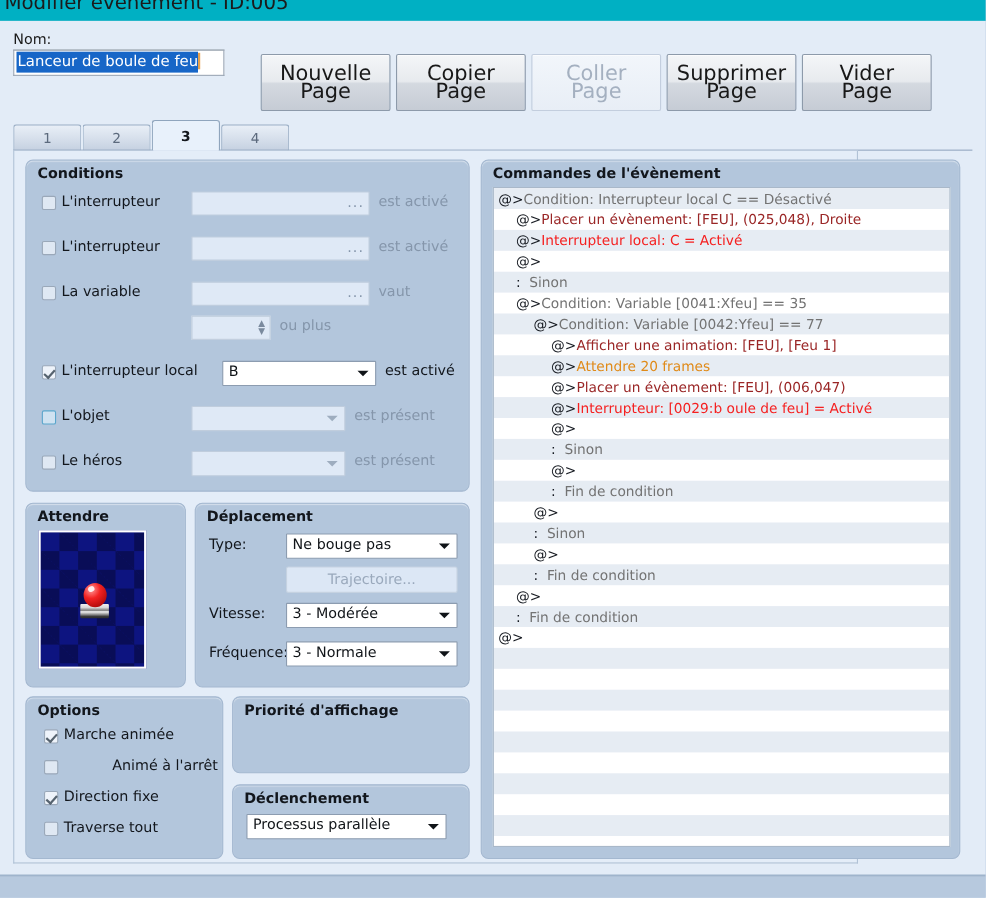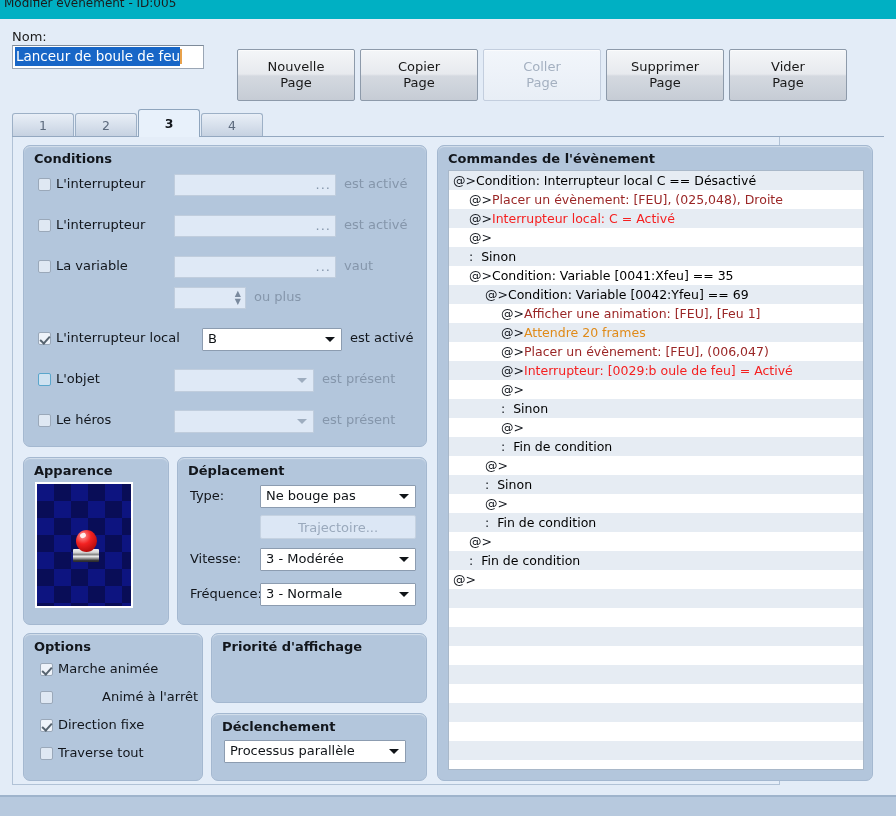--- a/index.html
+++ b/index.html
@@ -9,21 +9,21 @@
     overflow: hidden;
     font-family: "DejaVu Sans", "Liberation Sans", sans-serif;
     background: #b7c9de;
   }
 
   
   #titlebar {
     position: absolute; left: 0; top: 0; width: 896px; height: 19px;
     background: #00b0c3;
     color: #1b1b1b;
-    font-size: 12px;
+    font-size: 18px;
     line-height: 14px;
     padding-left: 4px;
     overflow: hidden;
   }
   #titlebar span { position: relative; top: -4px; }
 
   
   #dialog {
     position: absolute; left: 0; top: 19px; width: 896px; height: 778px;
     background: #e3ecf7;
@@ -58,21 +58,21 @@
     vertical-align: -3px;
   }
 
   
   .pagebtn {
     position: absolute; top: 30px; height: 52px; width: 118px;
     border: 1px solid #8d9aaa;
     border-radius: 2px;
     background: linear-gradient(to bottom, #f4f6f8 0%, #e7eaee 48%, #d4d9e0 52%, #c6ccd5 100%);
     color: #181818;
-    font-size: 13px;
+    font-size: 19px;
     line-height: 16px;
     display: flex; flex-direction: column;
     align-items: center; justify-content: center;
     box-shadow: 0 1px 0 rgba(255,255,255,.6) inset;
     cursor: default;
   }
   .pagebtn.disabled {
     background: linear-gradient(to bottom, #f2f6fb 0%, #e8eef6 100%);
     border-color: #c3cede;
     color: #a4b0c0;
@@ -254,21 +254,21 @@
   .cmdrow {
     position: relative;
     height: 19px; line-height: 19px;
     font-size: 12.5px;
     white-space: nowrap;
     padding-left: 4px;
   }
   .cmdrow.alt { background: #e6ecf3; }
   .cmdrow .at { color: #14181f; }
   .cmdrow .tx { }
-  .c-blue   { color: #000000; }
+  .c-blue   { color: #737373; }
   .c-red    { color: #f52020; }
   .c-maroon { color: #9a2626; }
   .c-orange { color: #e08a18; }
 </style>
 </head>
 <body>
 
 <div id="titlebar">
   <span>Modifier évènement - ID:005</span>
 </div>
@@ -369,21 +369,21 @@
           <div class="cond-row">
             <div class="cb" style="left: 14px; top: 268px;"></div>
             <div class="cb-label" style="left: 32px; top: 266px;">Le héros</div>
             <div class="combo" style="left: 150px; top: 264px; width: 140px;"><span></span><span class="arw"></span></div>
             <div class="trail" style="left: 298px; top: 266px;">est présent</div>
           </div>
         </div>
     </div>
 
     <div class="group" id="grp-apparence">
-      <div class="gtitle">Apparence</div>
+      <div class="gtitle">Attendre</div>
       <div id="sprite-preview">
         <div id="sprite-img">
           <div class="base"></div>
           <div class="ball"></div>
         </div>
       </div>
     </div>
 
     <div class="group" id="grp-deplacement">
       <div class="gtitle">Déplacement</div>
@@ -439,21 +439,21 @@
 
     <div class="group" id="grp-commandes">
       <div class="gtitle">Commandes de l'évènement</div>
       <div id="cmdlist">
           <div class="cmdrow alt"><span style="display: inline-block; width: 0px;"></span><span class="at">@&gt;</span><span class="tx c-blue">Condition: Interrupteur local C == Désactivé</span></div>
           <div class="cmdrow"><span style="display: inline-block; width: 16px;"></span><span class="at">@&gt;</span><span class="tx c-maroon">Placer un évènement: [FEU], (025,048), Droite</span></div>
           <div class="cmdrow alt"><span style="display: inline-block; width: 16px;"></span><span class="at">@&gt;</span><span class="tx c-red">Interrupteur local: C = Activé</span></div>
           <div class="cmdrow"><span style="display: inline-block; width: 16px;"></span><span class="at">@&gt;</span></div>
           <div class="cmdrow alt"><span style="display: inline-block; width: 16px;"></span><span class="at">:&nbsp;&nbsp;</span><span class="tx c-blue">Sinon</span></div>
           <div class="cmdrow"><span style="display: inline-block; width: 16px;"></span><span class="at">@&gt;</span><span class="tx c-blue">Condition: Variable [0041:Xfeu] == 35</span></div>
-          <div class="cmdrow alt"><span style="display: inline-block; width: 32px;"></span><span class="at">@&gt;</span><span class="tx c-blue">Condition: Variable [0042:Yfeu] == 69</span></div>
+          <div class="cmdrow alt"><span style="display: inline-block; width: 32px;"></span><span class="at">@&gt;</span><span class="tx c-blue">Condition: Variable [0042:Yfeu] == 77</span></div>
           <div class="cmdrow"><span style="display: inline-block; width: 48px;"></span><span class="at">@&gt;</span><span class="tx c-maroon">Afficher une animation: [FEU], [Feu 1]</span></div>
           <div class="cmdrow alt"><span style="display: inline-block; width: 48px;"></span><span class="at">@&gt;</span><span class="tx c-orange">Attendre 20 frames</span></div>
           <div class="cmdrow"><span style="display: inline-block; width: 48px;"></span><span class="at">@&gt;</span><span class="tx c-maroon">Placer un évènement: [FEU], (006,047)</span></div>
           <div class="cmdrow alt"><span style="display: inline-block; width: 48px;"></span><span class="at">@&gt;</span><span class="tx c-red">Interrupteur: [0029:b oule de feu] = Activé</span></div>
           <div class="cmdrow"><span style="display: inline-block; width: 48px;"></span><span class="at">@&gt;</span></div>
           <div class="cmdrow alt"><span style="display: inline-block; width: 48px;"></span><span class="at">:&nbsp;&nbsp;</span><span class="tx c-blue">Sinon</span></div>
           <div class="cmdrow"><span style="display: inline-block; width: 48px;"></span><span class="at">@&gt;</span></div>
           <div class="cmdrow alt"><span style="display: inline-block; width: 48px;"></span><span class="at">:&nbsp;&nbsp;</span><span class="tx c-blue">Fin de condition</span></div>
           <div class="cmdrow"><span style="display: inline-block; width: 32px;"></span><span class="at">@&gt;</span></div>
           <div class="cmdrow alt"><span style="display: inline-block; width: 32px;"></span><span class="at">:&nbsp;&nbsp;</span><span class="tx c-blue">Sinon</span></div>

